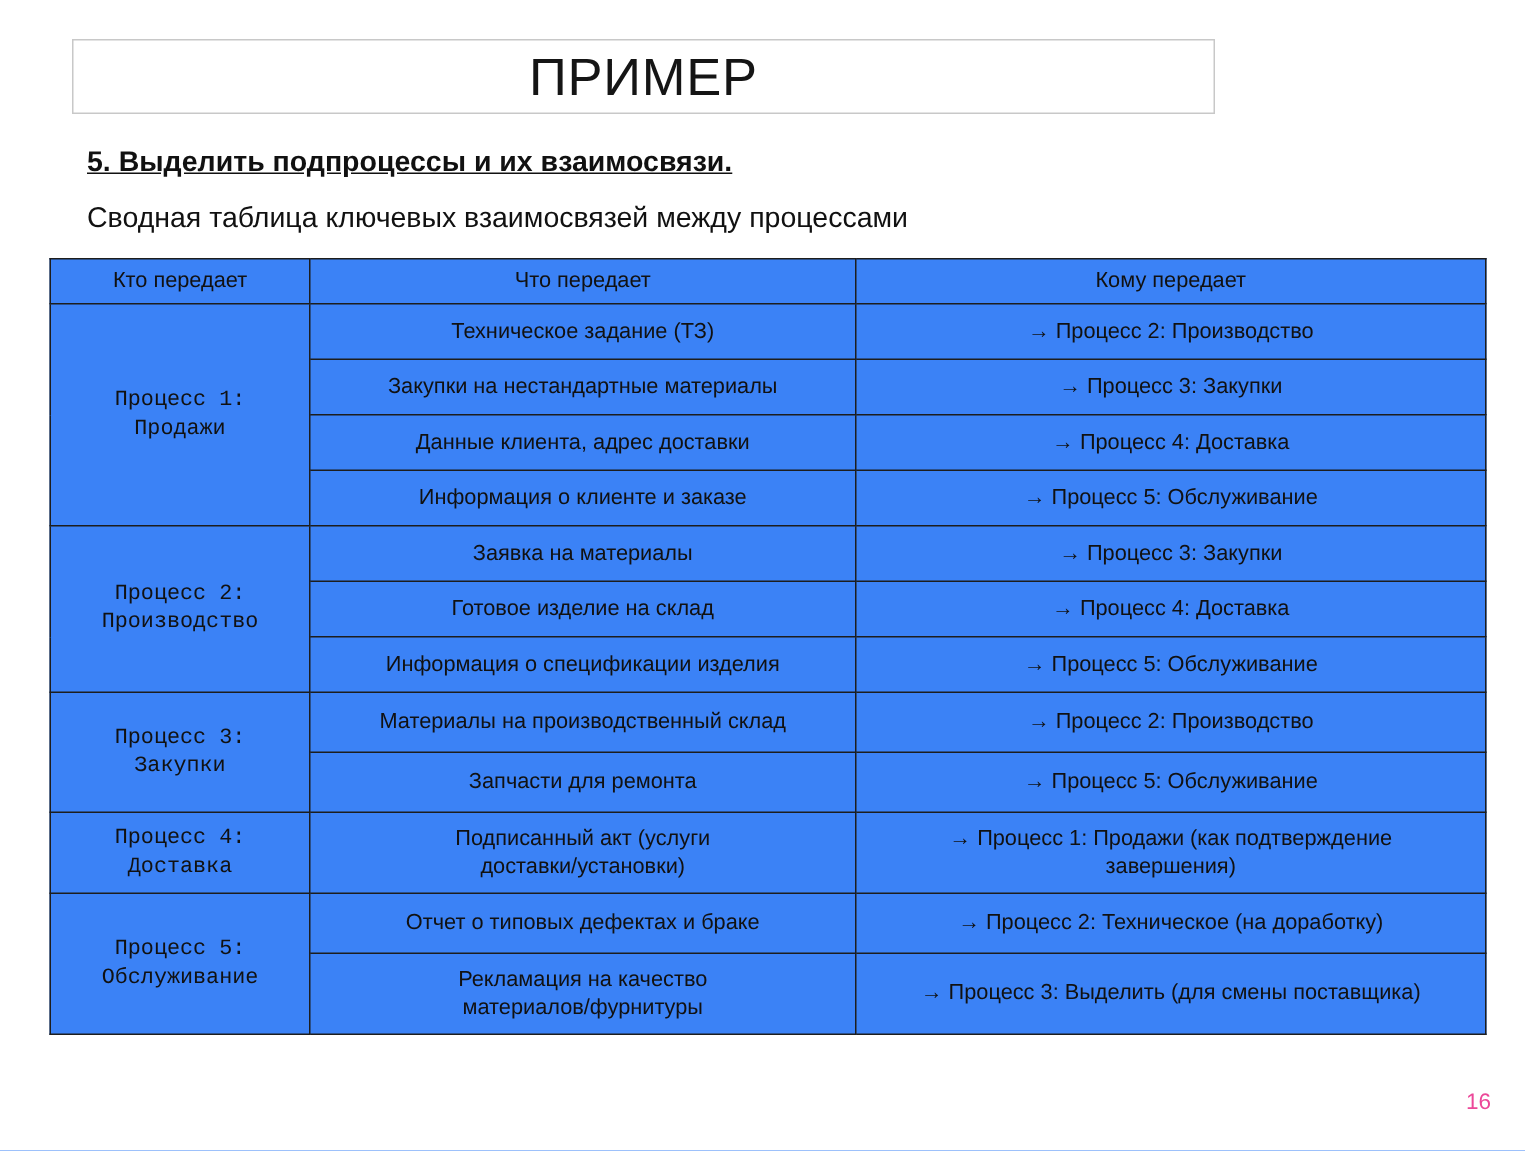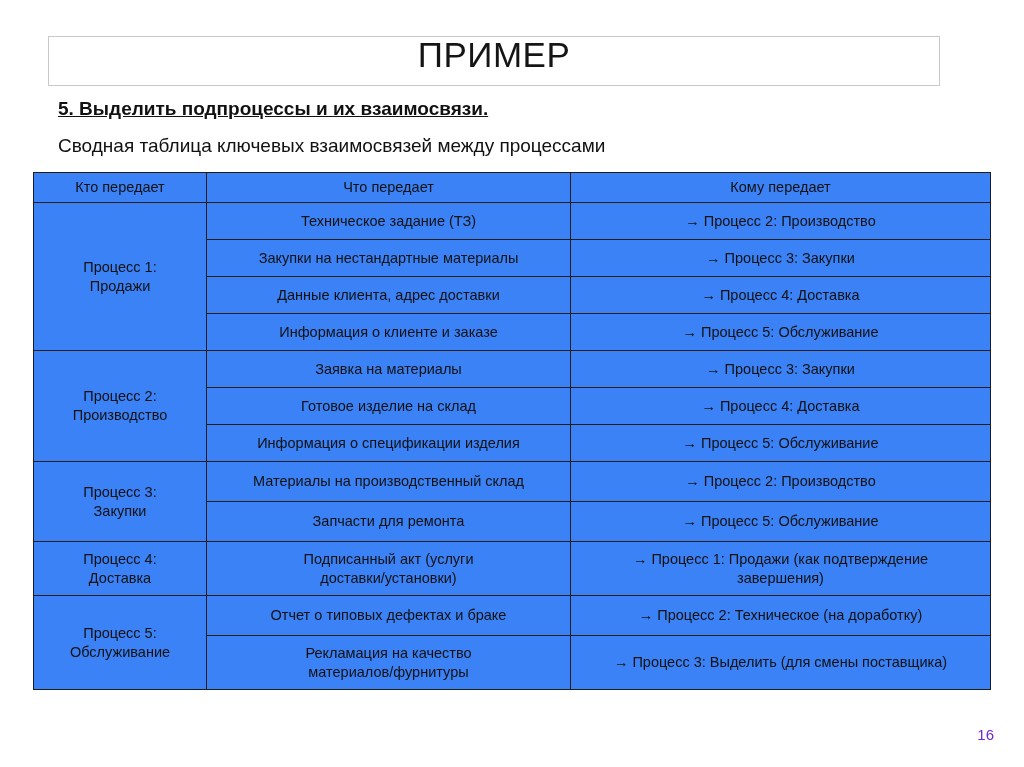--- a/index.html
+++ b/index.html
@@ -13,27 +13,27 @@
     font-family: "Liberation Sans", "DejaVu Sans", sans-serif;
     color: #111111;
     overflow: hidden;
     position: relative;
   }
 
   
   .title-box {
     position: absolute;
     left: 48px;
-    top: 36px;
-    width: 892px;
+    top: 26px;
+    width: 762px;
     height: 50px;
     border: 1px solid #c8c8c8;
     box-sizing: border-box;
     display: flex;
-    align-items: flex-start;
+    align-items: center;
     justify-content: center;
     background: #ffffff;
   }
   .title-text {
     font-size: 35px;
     font-weight: 400;
     letter-spacing: 0.5px;
     color: #151515;
     line-height: 1;
   }
@@ -84,30 +84,30 @@
     height: 30px;
   }
   .col-who { width: 173px; }
   .col-what { width: 364px; }
   .col-whom { width: 420px; }
 
   .r-tall { height: 40px; }
   .r-std  { height: 37px; }
   .r-two  { height: 54px; }
 
-  .who-cell { line-height: 1.45; }
+  .who-cell { line-height: 1.45; font-family: Liberation Mono, monospace; }
   .two-line { line-height: 1.45; margin-left: 29px; }
 
   
   .page-num {
     position: absolute;
     right: 30px;
     bottom: 24px;
     font-size: 15px;
-    color: #6d28d9;
+    color: #ec4899;
     font-weight: normal;
   }
 </style>
 </head>
 <body>
 
 <div class="title-box">
   <div class="title-text">ПРИМЕР</div>
 </div>
 

